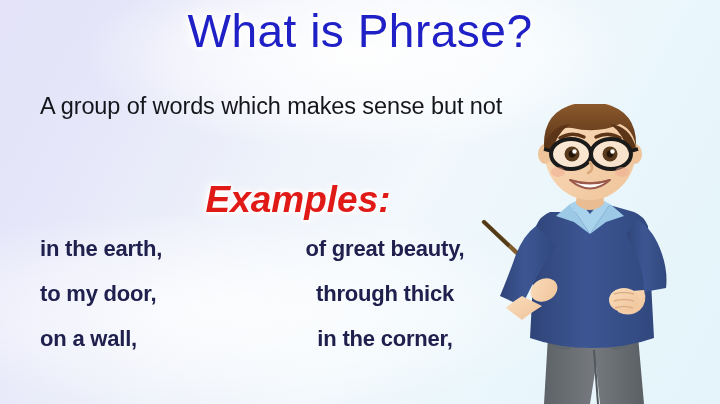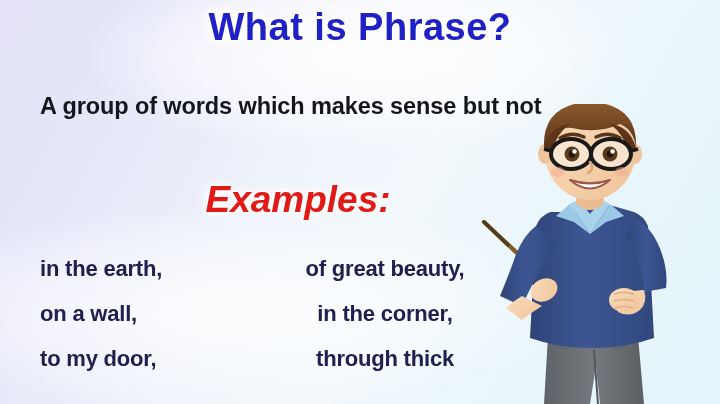--- a/index.html
+++ b/index.html
@@ -40,40 +40,40 @@
     background: radial-gradient(ellipse at 40% 50%, rgba(255,255,255,0.82) 0%, rgba(255,255,255,0.35) 50%, rgba(255,255,255,0) 76%);
     pointer-events: none;
   }
 
   .title {
     position: absolute;
     left: 0;
     top: 8px;
     width: 720px;
     text-align: center;
-    font-size: 38px;
+    font-size: 46px;
     line-height: 1;
-    font-weight: bold;
+    font-weight: normal;
     color: #1f20c6;
     letter-spacing: 0.5px;
     white-space: nowrap;
     text-shadow:
       0 0 3px #ffffff, 0 0 5px #ffffff, 0 0 8px #ffffff,
       0 0 12px #ffffff, 0 0 18px #ffffff, 0 0 24px rgba(255,255,255,0.9),
       2px 2px 2px rgba(255,255,255,0.95), -2px -2px 2px rgba(255,255,255,0.95);
   }
 
   .definition {
     position: absolute;
     left: 40px;
     top: 88px;
     width: 610px;
     font-size: 23.5px;
     line-height: 36px;
-    font-weight: bold;
+    font-weight: normal;
     color: #15161c;
     letter-spacing: -0.1px;
   }
   .definition .ln { display: block; white-space: nowrap; }
 
   .examples-heading {
     position: absolute;
     left: 0;
     top: 181px;
     width: 596px;
@@ -86,21 +86,21 @@
     text-shadow:
       0 0 3px #ffffff, 0 0 6px #ffffff, 0 0 10px #ffffff,
       0 0 16px rgba(255,255,255,0.95),
       1.5px 1.5px 2px rgba(255,255,255,0.95), -1.5px -1.5px 2px rgba(255,255,255,0.95);
     font-style: italic;
   }
 
   .examples-grid {
     position: absolute;
     left: 40px;
-    top: 256px;
+    top: 236px;
     width: 460px;
   }
   .ex-row {
     display: flex;
     height: 45px;
     align-items: flex-start;
   }
   .ex-cell {
     font-size: 22px;
     line-height: 26px;
@@ -137,26 +137,26 @@
   </div>
 
   <div class="examples-heading">Examples:</div>
 
   <div class="examples-grid">
     <div class="ex-row">
       <span class="ex-cell col-a">in the earth,</span>
       <span class="ex-cell col-b">of great beauty,</span>
     </div>
     <div class="ex-row">
+      <span class="ex-cell col-a">to my door,</span>
+      <span class="ex-cell col-b">through thick</span>
+    </div>
+    <div class="ex-row">
       <span class="ex-cell col-a">on a wall,</span>
       <span class="ex-cell col-b">in the corner,</span>
-    </div>
-    <div class="ex-row">
-      <span class="ex-cell col-a">to my door,</span>
-      <span class="ex-cell col-b">through thick</span>
     </div>
   </div>
 
   <div class="teacher">
     <svg width="242" height="300" viewBox="0 0 242 300" xmlns="http://www.w3.org/2000/svg">
       <defs>
         <linearGradient id="sweaterGrad" x1="0" y1="0" x2="1" y2="0">
           <stop offset="0%" stop-color="#2f4478"></stop>
           <stop offset="45%" stop-color="#3d5693"></stop>
           <stop offset="100%" stop-color="#31487e"></stop>

